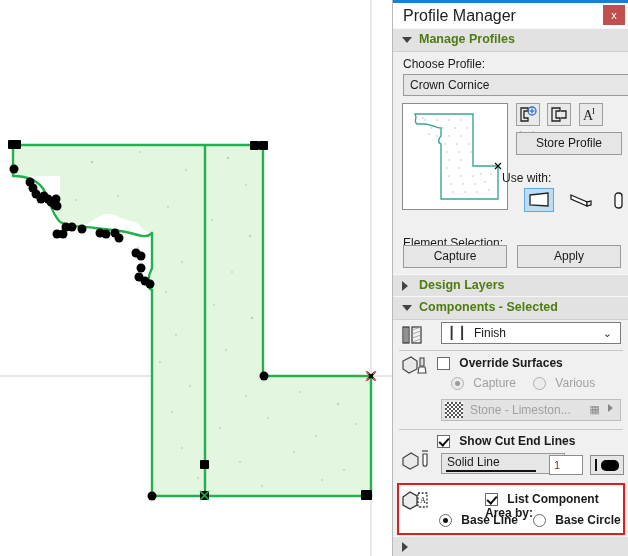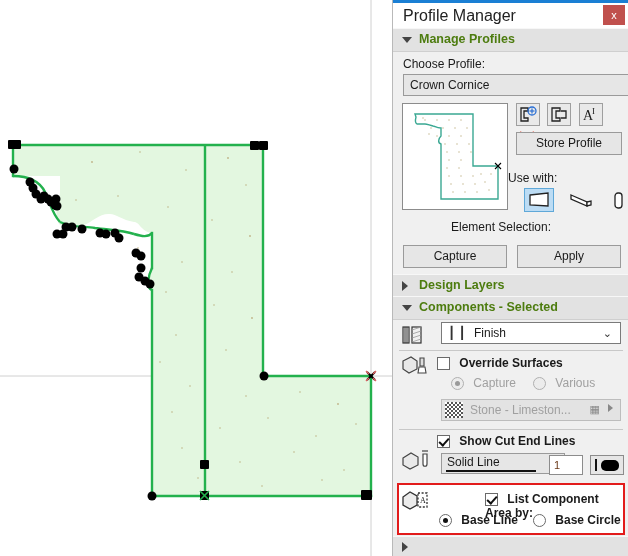--- a/index.html
+++ b/index.html
@@ -297,42 +297,42 @@
       <div class="plainicon" style="display:inline-block;">
         <svg width="22" height="21" viewBox="0 0 22 21">
           <line x1="4" y1="4" x2="18" y2="17" stroke="#e23b26" stroke-width="2.2"></line>
           <line x1="18" y1="4" x2="4" y2="17" stroke="#e23b26" stroke-width="2.2"></line>
         </svg>
       </div>
     </div>
 
     <div class="btn" style="position:absolute;left:123px;top:132px;width:106px;">Store Profile</div>
 
-    <div class="lbl" style="position:absolute;left:115px;top:171px;text-align:right;">Use with:</div>
+    <div class="lbl" style="position:absolute;left:109px;top:171px;text-align:right;">Use with:</div>
 
     <div style="position:absolute;left:131px;top:188px;">
       <div class="usewith-btn sel" style="display:inline-block;margin-right:10px;">
         <svg width="28" height="22" viewBox="0 0 28 22">
           <path d="M5,6 L23,4 L23,17 L5,16 Z" fill="#fff" stroke="#222" stroke-width="1.3"></path>
         </svg>
       </div>
       <div class="usewith-btn" style="display:inline-block;margin-right:10px;">
         <svg width="28" height="22" viewBox="0 0 28 22">
           <path d="M4,6 L20,13 L20,17 L4,10 Z" fill="#fff" stroke="#222" stroke-width="1.3"></path>
           <path d="M20,13 L24,12 L24,16 L20,17 Z" fill="#fff" stroke="#222" stroke-width="1.3"></path>
         </svg>
       </div>
       <div class="usewith-btn" style="display:inline-block;width:16px;">
         <svg width="14" height="22" viewBox="0 0 14 22">
           <rect x="4" y="4" width="7" height="15" rx="3" fill="#fff" stroke="#222" stroke-width="1.3"></rect>
         </svg>
       </div>
     </div>
 
-    <div class="lbl" style="position:absolute;left:10px;top:220px;margin-left:48px;">Element Selection:</div>
+    <div class="lbl" style="position:absolute;left:10px;top:236px;">Element Selection:</div>
     <div class="btn" style="position:absolute;left:10px;top:245px;width:104px;">Capture</div>
     <div class="btn" style="position:absolute;left:124px;top:245px;width:104px;">Apply</div>
 
     <div class="sectionbar" style="position:absolute;left:0;top:274px;width:236px;">
       <span class="arw right"></span>
       <span class="stitle">Design Layers</span>
     </div>
 
     <div class="sectionbar" style="position:absolute;left:0;top:296px;width:236px;">
       <span class="arw down"></span>

